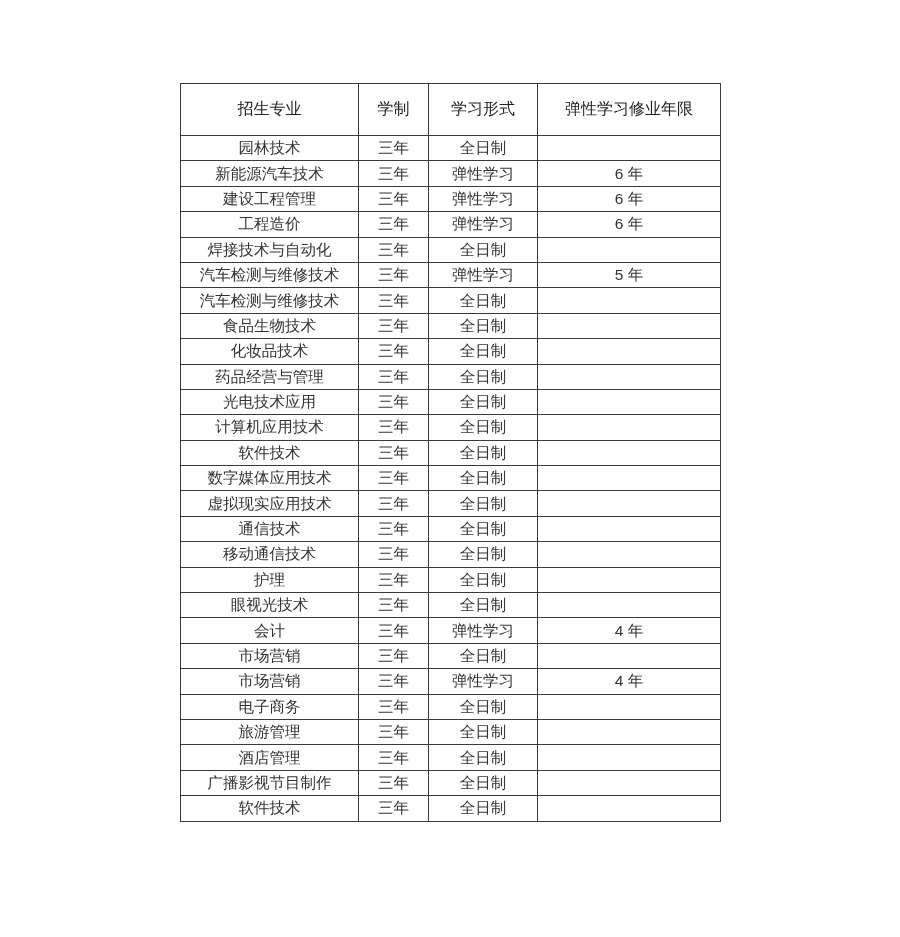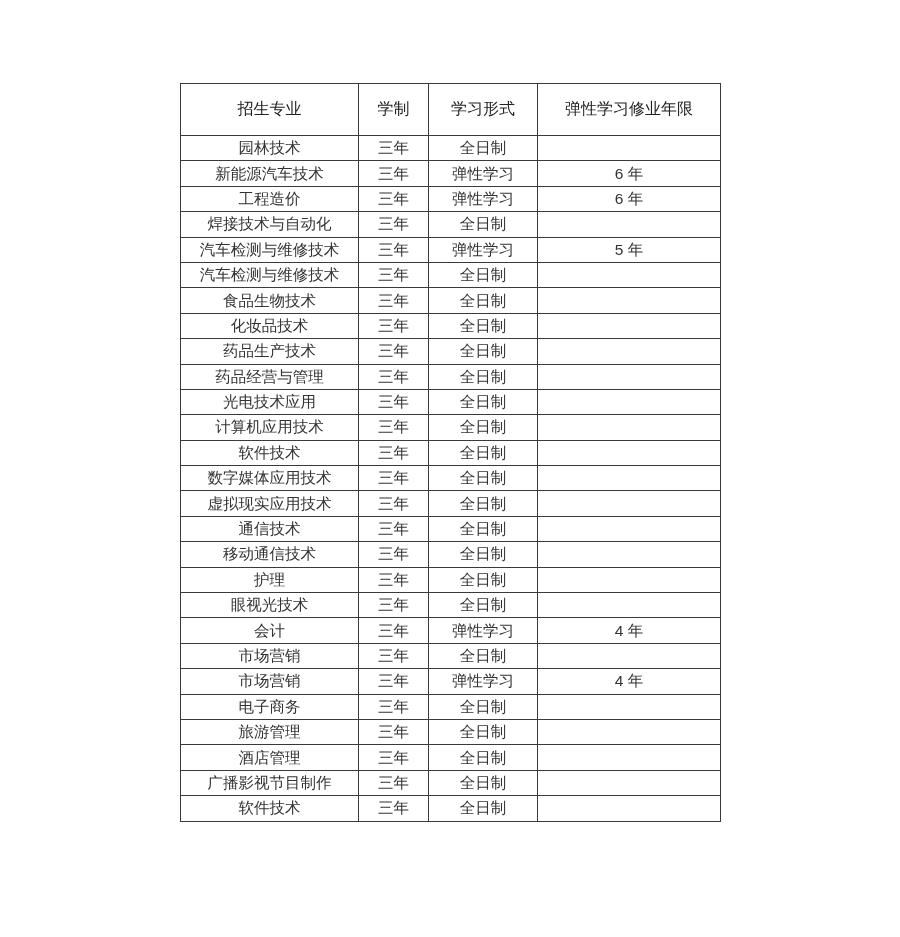--- a/index.html
+++ b/index.html
@@ -52,20 +52,26 @@
         <td>全日制</td>
         <td class="num"></td>
       </tr>
       <tr>
         <td>新能源汽车技术</td>
         <td>三年</td>
         <td>弹性学习</td>
         <td class="num">6 年</td>
       </tr>
       <tr>
+        <td>建设工程管理</td>
+        <td>三年</td>
+        <td>弹性学习</td>
+        <td class="num">6 年</td>
+      </tr>
+      <tr>
         <td>工程造价</td>
         <td>三年</td>
         <td>弹性学习</td>
         <td class="num">6 年</td>
       </tr>
       <tr>
         <td>焊接技术与自动化</td>
         <td>三年</td>
         <td>全日制</td>
         <td class="num"></td>
@@ -83,26 +89,20 @@
         <td class="num"></td>
       </tr>
       <tr>
         <td>食品生物技术</td>
         <td>三年</td>
         <td>全日制</td>
         <td class="num"></td>
       </tr>
       <tr>
         <td>化妆品技术</td>
-        <td>三年</td>
-        <td>全日制</td>
-        <td class="num"></td>
-      </tr>
-      <tr>
-        <td>药品生产技术</td>
         <td>三年</td>
         <td>全日制</td>
         <td class="num"></td>
       </tr>
       <tr>
         <td>药品经营与管理</td>
         <td>三年</td>
         <td>全日制</td>
         <td class="num"></td>
       </tr>

